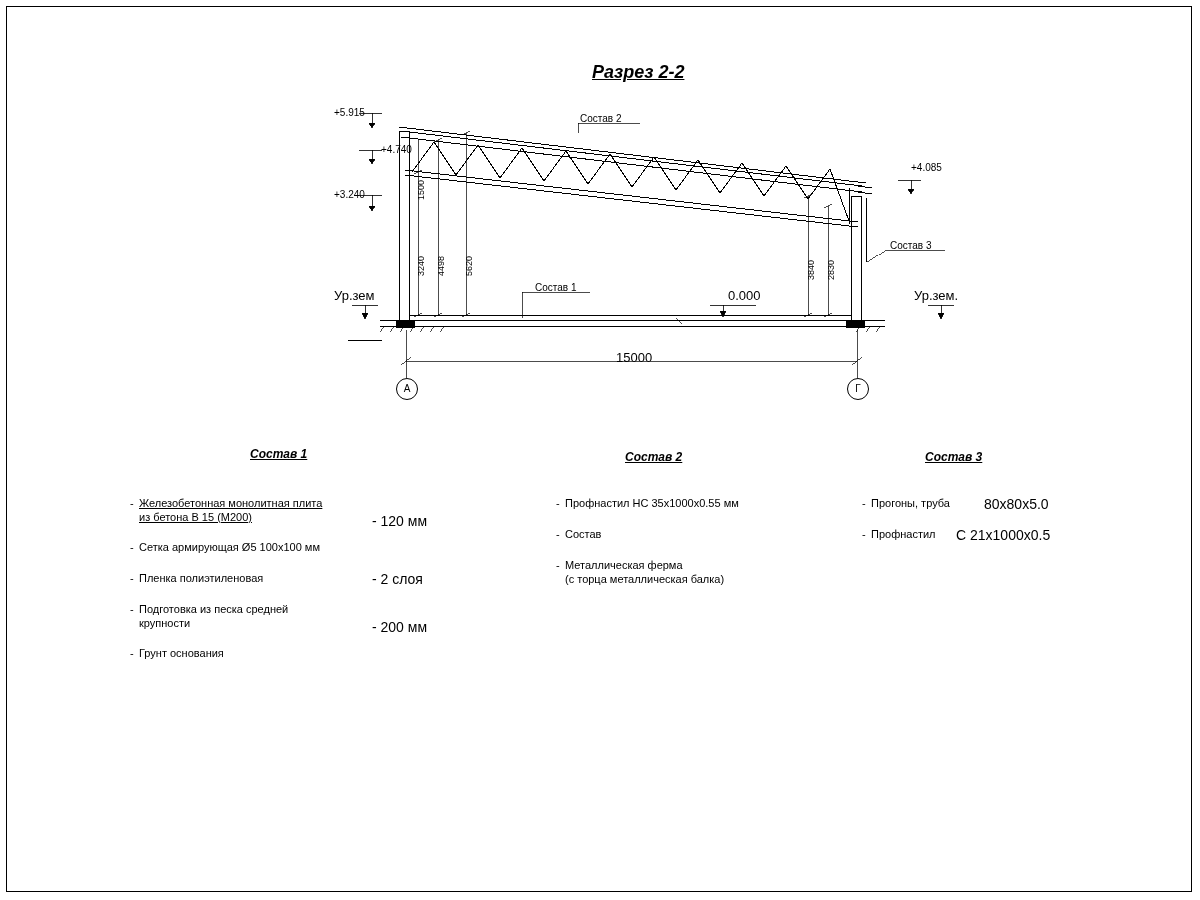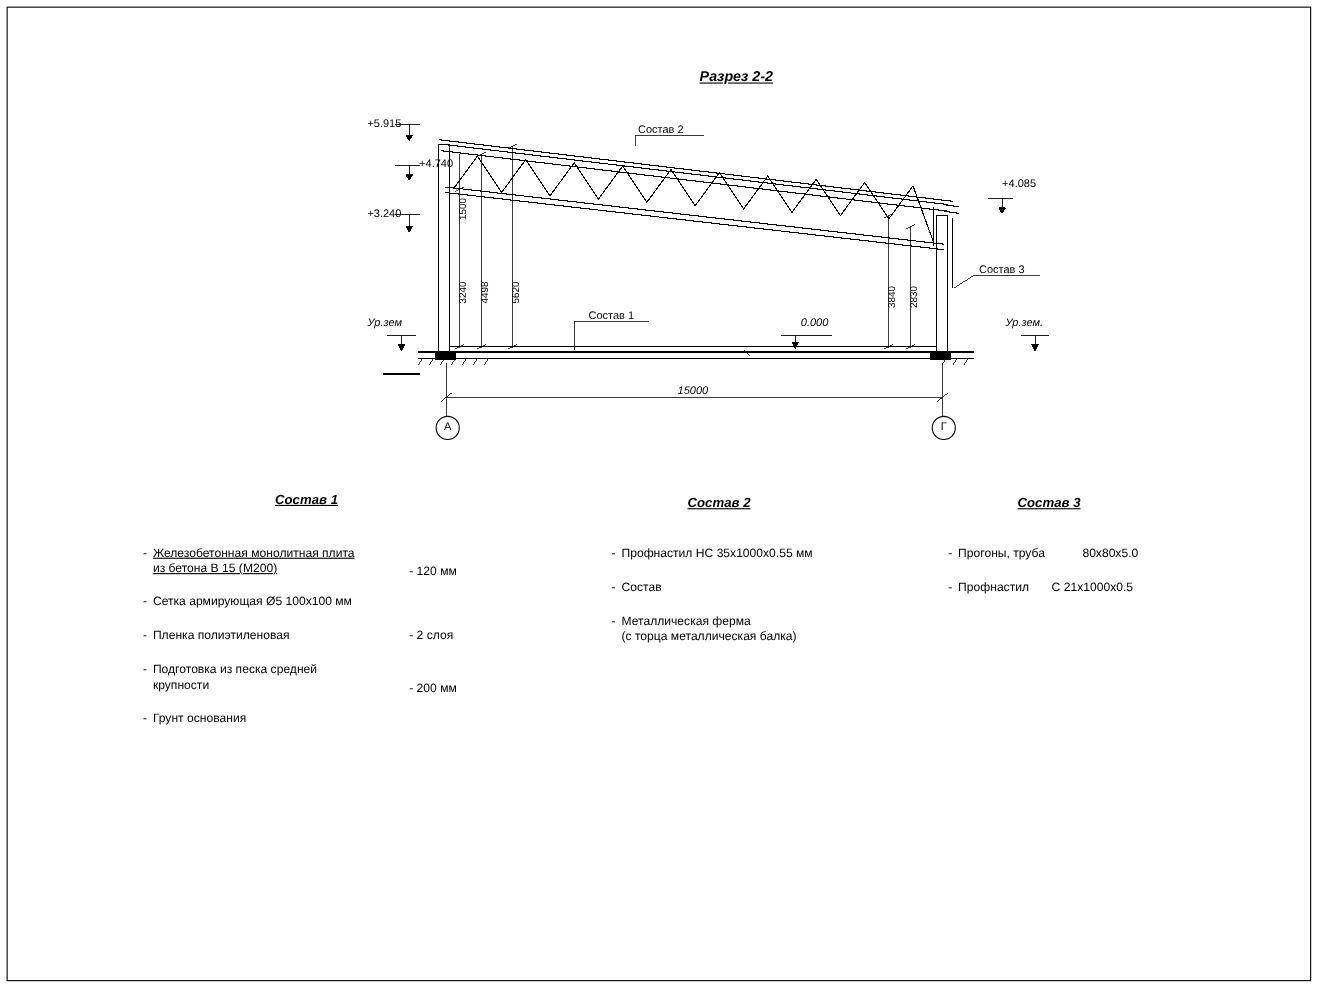--- a/index.html
+++ b/index.html
@@ -24,35 +24,33 @@
     top: 6px;
     width: 1186px;
     height: 886px;
     border: 1px solid #000000;
     box-sizing: border-box;
   }
   .title {
     position: absolute;
     font-style: italic;
     font-weight: bold;
+    font-size: 18px;
+    text-decoration: underline;
+    white-space: nowrap;
+  }
+  .lbl {
+    position: absolute;
+    font-size: 10px;
+    white-space: nowrap;
+  }
+  .lbl-sm {
+    position: absolute;
     font-size: 13px;
-    text-decoration: underline;
-    white-space: nowrap;
-    margin-left: 44px;
-  }
-  .lbl {
-    position: absolute;
-    font-size: 10px;
-    white-space: nowrap;
-  }
-  .lbl-sm {
-    position: absolute;
-    font-size: 10px;
-    white-space: nowrap;
-    font-style: italic;
+    white-space: nowrap;
   }
   .vert {
     position: absolute;
     font-size: 9px;
     white-space: nowrap;
     transform: rotate(-90deg);
     transform-origin: left top;
   }
   .spec-title {
     position: absolute;
@@ -76,21 +74,21 @@
     left: 0;
     top: 0;
   }
   .spec-row .txt {
     display: block;
     padding-left: 9px;
   }
   .spec-row .val {
     position: absolute;
     top: 0;
-    font-size: 11px;
+    font-size: 14px;
     white-space: nowrap;
   }
   svg.draw {
     position: absolute;
     left: 0;
     top: 0;
     width: 1200px;
     height: 900px;
     pointer-events: none;
   }

